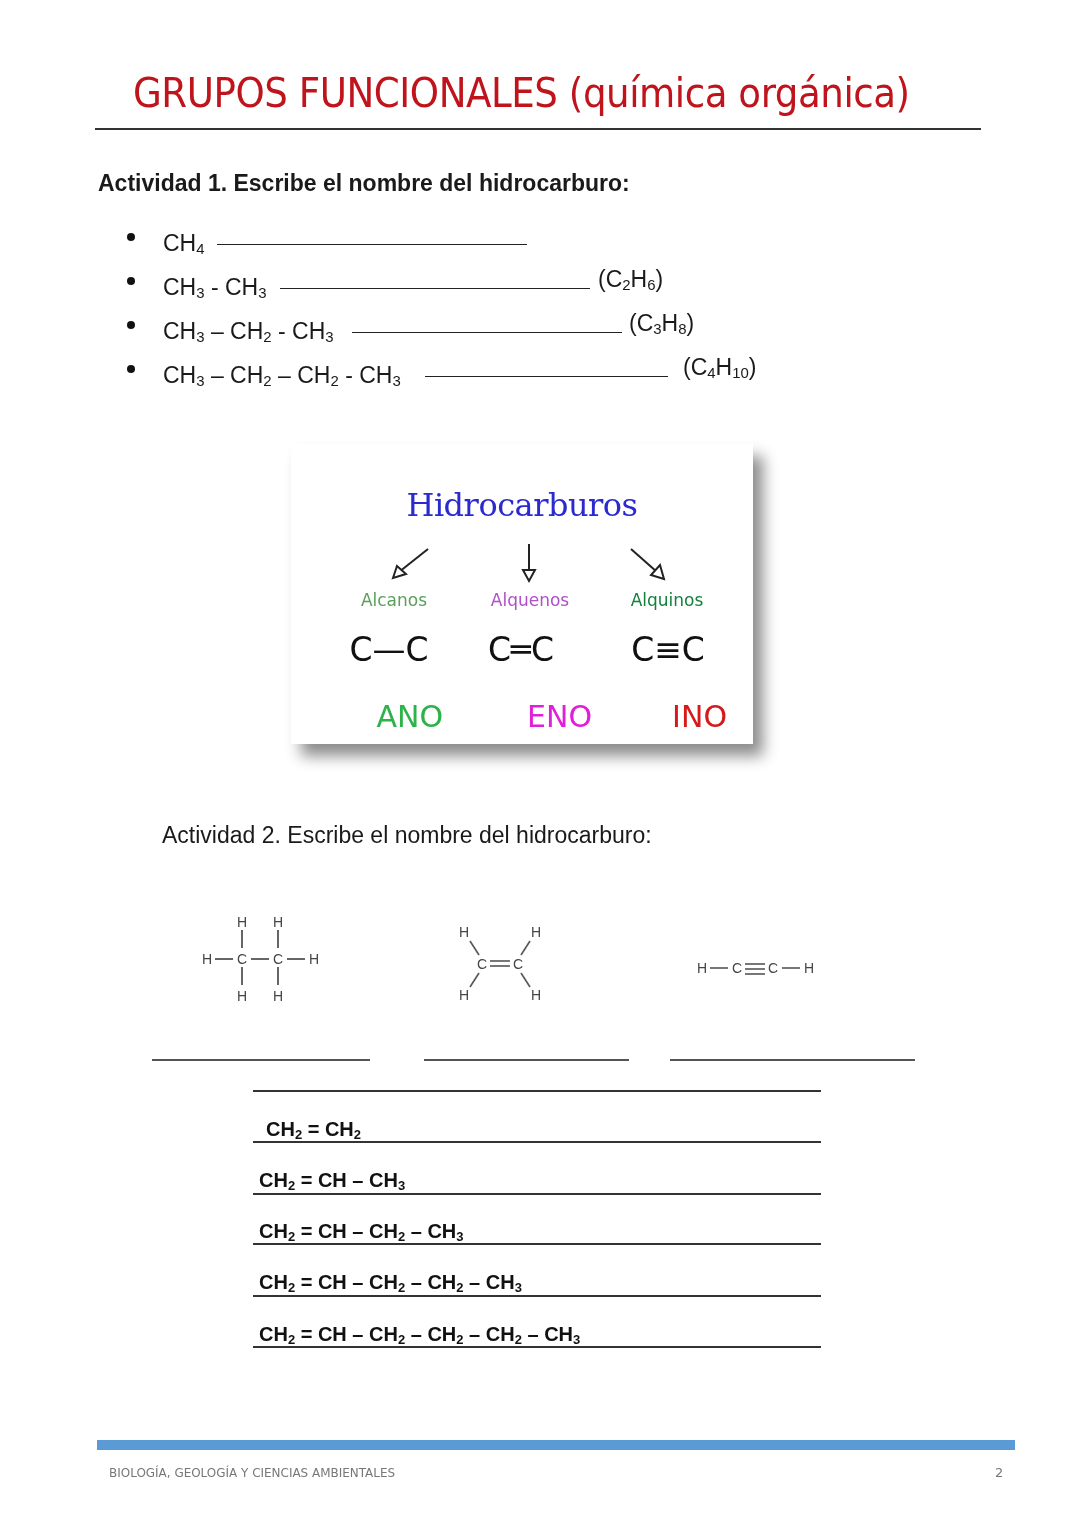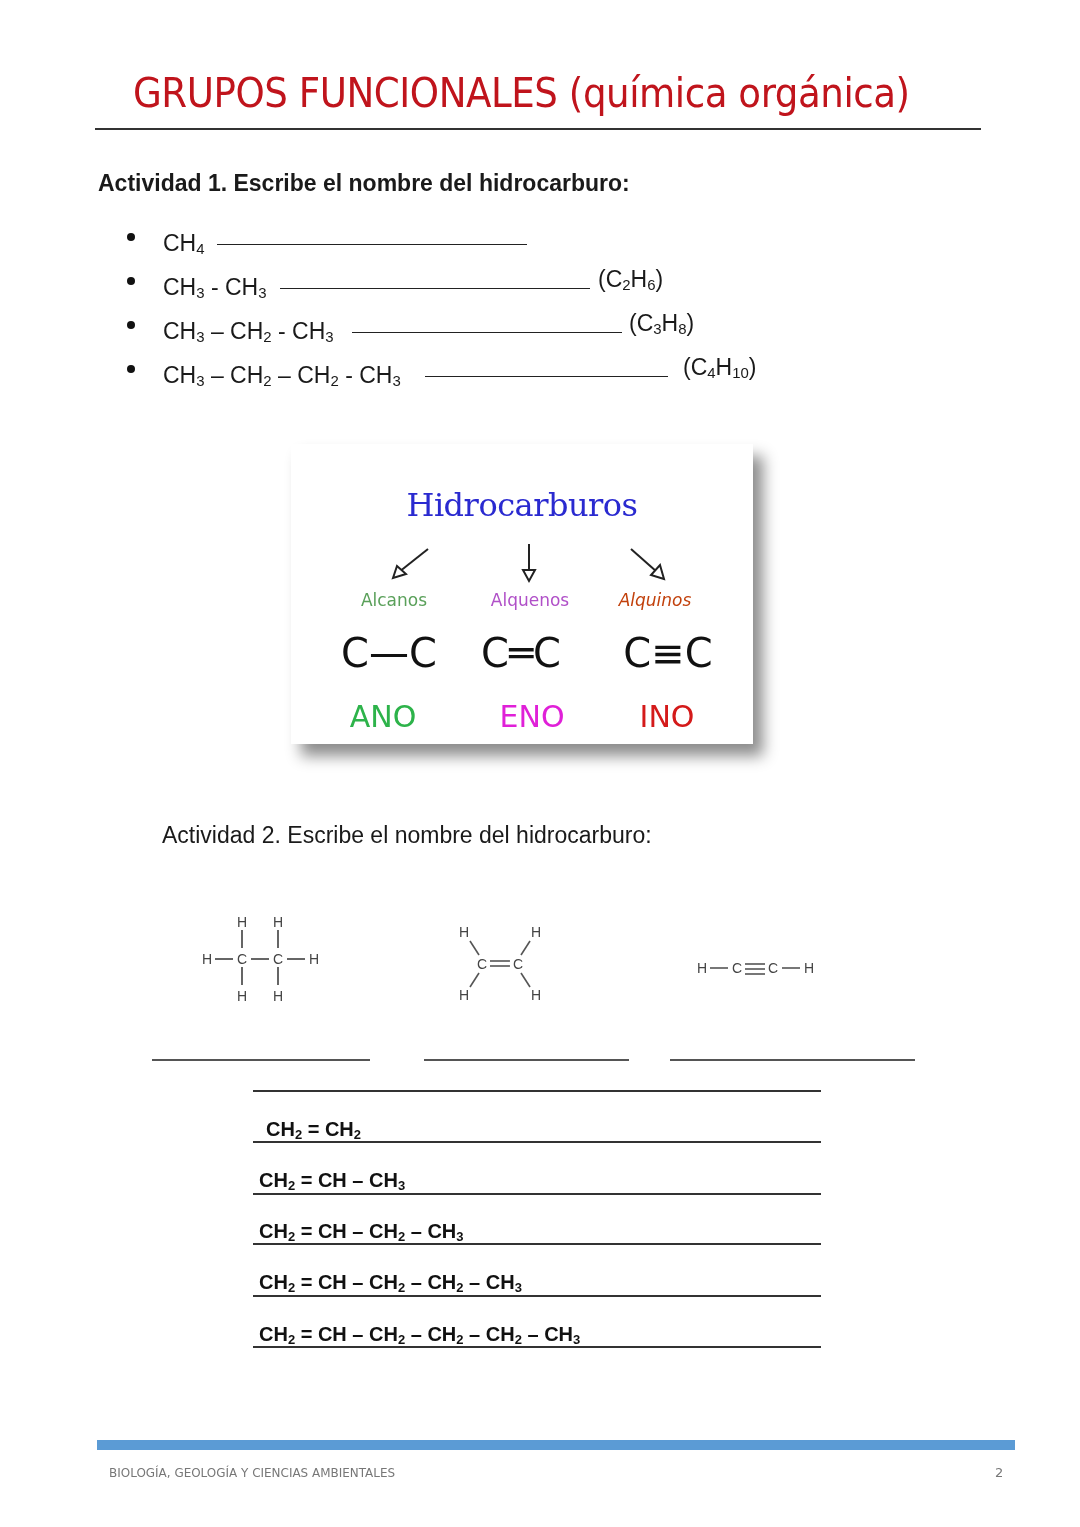--- a/index.html
+++ b/index.html
@@ -11,22 +11,22 @@
     .list { left:125px; top:222px; font-size:23px; color:#1a1a1a; }
     .li { position:absolute; left:0; white-space:nowrap; height:30px; }
     .bullet { position:absolute; left:2px; top:11px; width:8px; height:8px; border-radius:50%; background:#111; }
     .formula { position:absolute; left:38px; top:0;margin-top:8px; }
     .blank { position:absolute; border-bottom:1.5px solid #222; height:22px; }
     .extra { position:absolute; }
     sub { font-size:65%; vertical-align:-3px; line-height:0; }
     .card { left:291px; top:444px; width:462px; height:300px; background:#fff; box-shadow: 10px 12px 14px rgba(0,0,0,0.45); }
     .card .h { position:absolute; left:0; width:100%; top:42px; text-align:center; font-family:"DejaVu Serif", serif; font-size:32px; color:#2a2ad0; letter-spacing:-0.5px; }
     .card .lbl { position:absolute; top:146px; font-family:"DejaVu Sans", sans-serif; font-size:17px; text-align:center; width:120px; }
-    .card .bond { position:absolute; top:186px; font-family:"DejaVu Sans", sans-serif; font-size:40px; color:#111; text-align:center; width:140px; }
-    .card .suf { position:absolute; top:255px; font-family:"DejaVu Sans", sans-serif; font-size:30px; text-align:center; width:120px; }
+    .card .bond { position:absolute; top:186px; font-family:"DejaVu Sans", sans-serif; font-size:33px; color:#111; text-align:center; width:140px; }
+    .card .suf { position:absolute; top:255px; font-family:"DejaVu Sans", sans-serif; font-size:30px; text-align:right; width:120px; }
     .act2 { left:162px; top:822px; font-size:23px; color:#1a1a1a; }
     .struct { font-family:"Liberation Sans", sans-serif; font-size:14px; color:#444; }
     .ansline { height:0; border-top:2px solid #555; }
     .alk { left:253px; width:568px; font-size:20px; font-weight:bold; color:#111; }
     .alk .row { position:absolute; left:0; width:568px; height:0; border-top:2px solid #333; }
     .alk .txt { position:absolute; left:6px; white-space:nowrap; }
     .footer-bar { left:97px; top:1440px; width:918px; height:10px; background:#5b9bd5; }
     .footer-text { left:109px; top:1465px; font-family:"DejaVu Sans", sans-serif; font-size:13px; color:#777; transform:scaleX(0.92); transform-origin:left top; }
     .footer-page { left:995px; top:1465px; font-family:"DejaVu Sans", sans-serif; font-size:13px; color:#777; }
   </style>
@@ -71,21 +71,21 @@
       <line x1="137" y1="105" x2="108" y2="128"></line>
       <polygon points="102,134 106,122 115,130" fill="#fff"></polygon>
       <line x1="238" y1="100" x2="238" y2="126"></line>
       <polygon points="232,126 244,126 238,137" fill="#fff"></polygon>
       <line x1="340" y1="105" x2="366" y2="128"></line>
       <polygon points="373,135 360,131 369,121" fill="#fff"></polygon>
     </g>
   </svg>
   <div class="lbl" style="left:43px; color:#5aa05a;">Alcanos</div>
   <div class="lbl" style="left:179px; color:#b050c8;">Alquenos</div>
-  <div class="lbl" style="left:304px; color:#c2410c;font-style:italic;">Alquinos</div>
+  <div class="lbl" style="left:316px; color:#15803d;">Alquinos</div>
   <div class="bond" style="left:28px;">C—C</div>
   <div class="bond" style="left:160px;">C═C</div>
   <div class="bond" style="left:307px;text-align:center;">C≡C</div>
   <div class="suf" style="left:32px; color:#2db34a;">ANO</div>
   <div class="suf" style="left:181px; color:#e020d8;">ENO</div>
   <div class="suf" style="left:316px; color:#d41a1a;">INO</div>
 </div>
 
 <div class="abs act2">Actividad 2. Escribe el nombre del hidrocarburo:</div>
 

